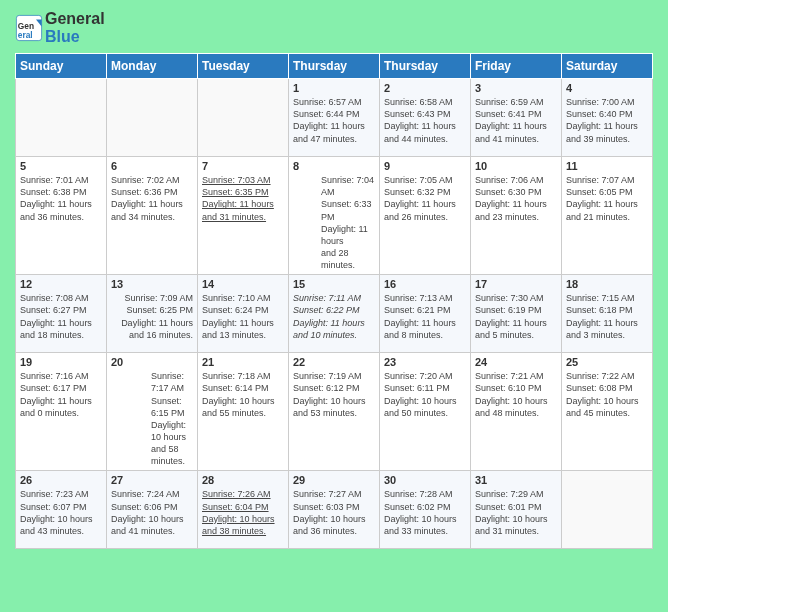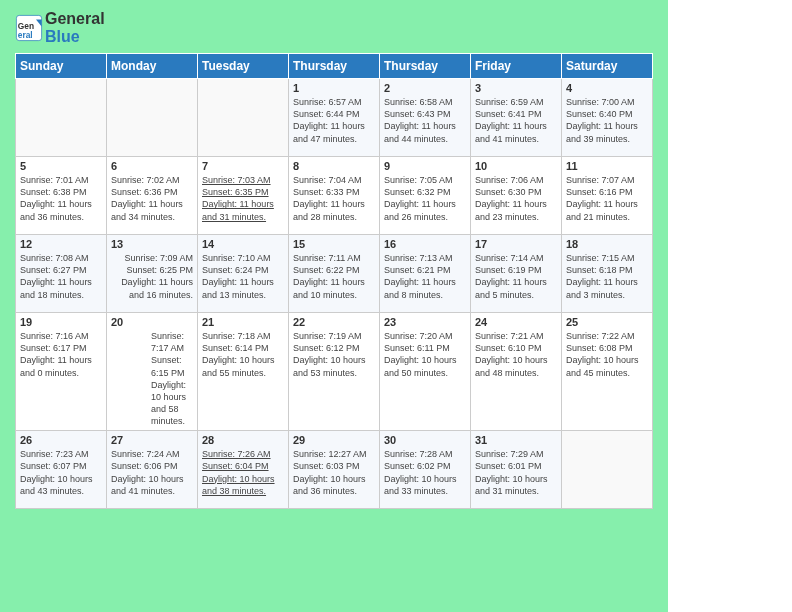--- a/index.html
+++ b/index.html
@@ -174,21 +174,21 @@
           </td>
           <td>
             <span class="day-num">7</span>
             <div class="day-info" style="white-space: pre-line; text-decoration: underline;">Sunrise: 7:03 AM
 Sunset: 6:35 PM
 Daylight: 11 hours
 and 31 minutes.</div>
           </td>
           <td>
             <span class="day-num">8</span>
-            <div class="day-info" style="white-space: pre-line;">Sunrise: 7:04 AM
+            <div class="day-info" style="white-space: pre-line; margin-left: 28px;">Sunrise: 7:04 AM
 Sunset: 6:33 PM
 Daylight: 11 hours
 and 28 minutes.</div>
           </td>
           <td>
             <span class="day-num">9</span>
             <div class="day-info" style="white-space: pre-line;">Sunrise: 7:05 AM
 Sunset: 6:32 PM
 Daylight: 11 hours
 and 26 minutes.</div>
@@ -196,21 +196,21 @@
           <td>
             <span class="day-num">10</span>
             <div class="day-info" style="white-space: pre-line;">Sunrise: 7:06 AM
 Sunset: 6:30 PM
 Daylight: 11 hours
 and 23 minutes.</div>
           </td>
           <td>
             <span class="day-num">11</span>
             <div class="day-info" style="white-space: pre-line;">Sunrise: 7:07 AM
-Sunset: 6:16 PM
+Sunset: 6:05 PM
 Daylight: 11 hours
 and 21 minutes.</div>
           </td>
         </tr>
         <tr>
           <td>
             <span class="day-num">12</span>
             <div class="day-info" style="white-space: pre-line;">Sunrise: 7:08 AM
 Sunset: 6:27 PM
 Daylight: 11 hours
@@ -225,35 +225,35 @@
           </td>
           <td>
             <span class="day-num">14</span>
             <div class="day-info" style="white-space: pre-line;">Sunrise: 7:10 AM
 Sunset: 6:24 PM
 Daylight: 11 hours
 and 13 minutes.</div>
           </td>
           <td>
             <span class="day-num">15</span>
-            <div class="day-info" style="white-space: pre-line;">Sunrise: 7:11 AM
+            <div class="day-info" style="white-space: pre-line; font-style: italic;">Sunrise: 7:11 AM
 Sunset: 6:22 PM
 Daylight: 11 hours
 and 10 minutes.</div>
           </td>
           <td>
             <span class="day-num">16</span>
             <div class="day-info" style="white-space: pre-line;">Sunrise: 7:13 AM
 Sunset: 6:21 PM
 Daylight: 11 hours
 and 8 minutes.</div>
           </td>
           <td>
             <span class="day-num">17</span>
-            <div class="day-info" style="white-space: pre-line;">Sunrise: 7:14 AM
+            <div class="day-info" style="white-space: pre-line;">Sunrise: 7:30 AM
 Sunset: 6:19 PM
 Daylight: 11 hours
 and 5 minutes.</div>
           </td>
           <td>
             <span class="day-num">18</span>
             <div class="day-info" style="white-space: pre-line;">Sunrise: 7:15 AM
 Sunset: 6:18 PM
 Daylight: 11 hours
 and 3 minutes.</div>
@@ -327,21 +327,21 @@
           </td>
           <td>
             <span class="day-num">28</span>
             <div class="day-info" style="white-space: pre-line; text-decoration: underline;">Sunrise: 7:26 AM
 Sunset: 6:04 PM
 Daylight: 10 hours
 and 38 minutes.</div>
           </td>
           <td>
             <span class="day-num">29</span>
-            <div class="day-info" style="white-space: pre-line;">Sunrise: 12:27 AM
+            <div class="day-info" style="white-space: pre-line;">Sunrise: 7:27 AM
 Sunset: 6:03 PM
 Daylight: 10 hours
 and 36 minutes.</div>
           </td>
           <td>
             <span class="day-num">30</span>
             <div class="day-info" style="white-space: pre-line;">Sunrise: 7:28 AM
 Sunset: 6:02 PM
 Daylight: 10 hours
 and 33 minutes.</div>

